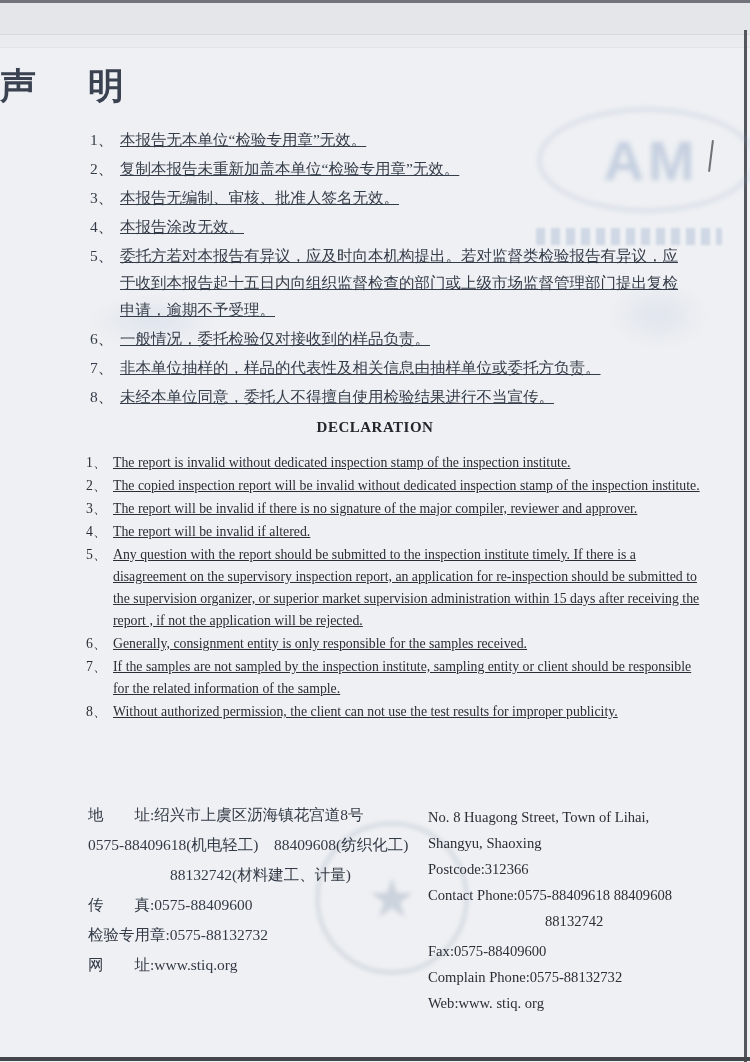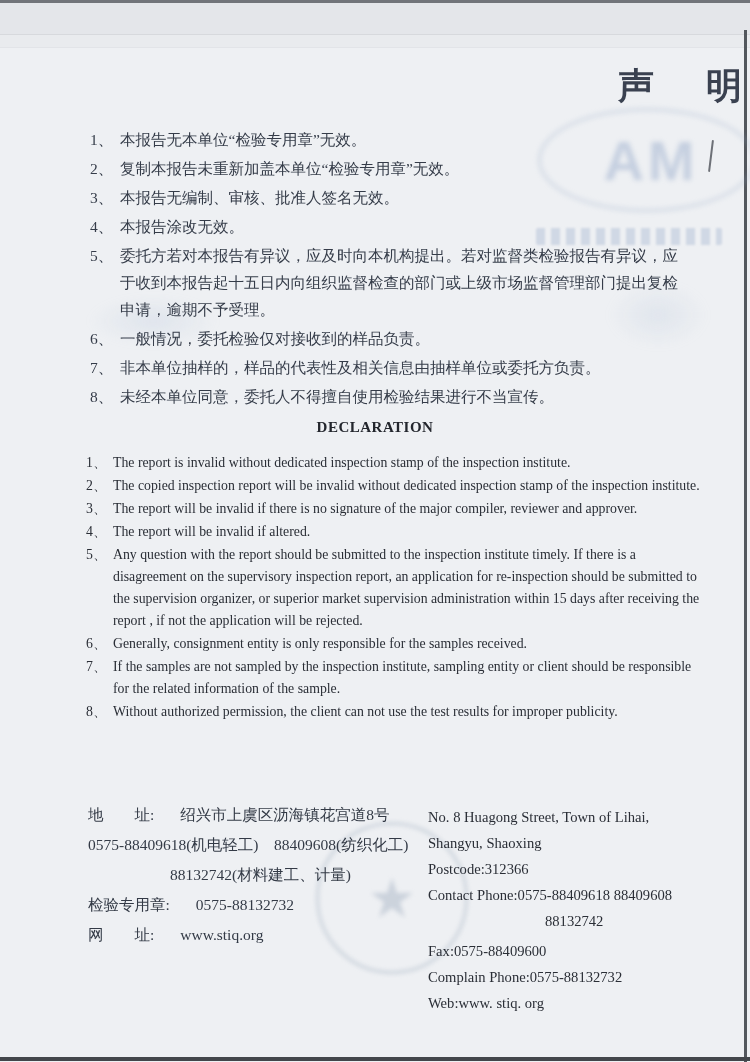--- a/index.html
+++ b/index.html
@@ -41,46 +41,46 @@
   .wm-stamp{
     left:316px;top:822px;width:146px;height:146px;border-radius:50%;
     border:3px solid rgba(158,172,190,.40);
     display:flex;align-items:center;justify-content:center;
     filter:blur(2px);
   }
   .wm-stamp .wm-star{font-size:54px;color:rgba(162,176,194,.45);}
 
   
   .title-cn{
-    position:absolute;left:0;top:62px;width:750px;text-align:right;
+    position:absolute;left:0;top:62px;width:750px;text-align:left;
     font-size:36px;font-weight:bold;color:#3a4150;letter-spacing:8px;
   }
   .title-en{
     position:absolute;left:0;top:419px;width:750px;text-align:center;
     font-size:15px;font-weight:bold;color:#23262d;letter-spacing:.5px;
   }
 
   
   .cn-list{position:absolute;left:90px;top:126px;width:598px;
     font-size:15.5px;line-height:27px;color:#353c49;}
   .item{display:flex;margin-bottom:2px;}
   .item .num{flex:none;width:30px;}
-  .item .txt{flex:1;}
+  .item .txt{flex:1;text-decoration:underline;}
 
   
   .en-list{position:absolute;left:86px;top:452px;width:614px;
     font-size:13.8px;line-height:22px;color:#2a2e36;margin:0;}
   .en-list .item{margin-bottom:1px;}
   .en-list .item .num{width:27px;}
 
   
   .contact-cn{position:absolute;left:88px;top:800px;width:336px;
     font-size:15.5px;line-height:30px;color:#333a46;}
   .contact-cn .row{display:flex;}
-  .contact-cn .lab{flex:none;margin-right:26px;white-space:pre;}
+  .contact-cn .lab{flex:none;margin-right:0;white-space:pre;}
   .contact-cn .indent{padding-left:82px;align-items:center;}
   .contact-en{position:absolute;left:428px;top:804px;width:304px;
     font-size:14.6px;line-height:26px;color:#2a2e36;}
   .contact-en .indent{padding-left:117px;}
   .contact-en .gap{height:4px;}
 </style>
 </head>
 <body>
 
 <div id="page">
@@ -179,20 +179,24 @@
   <div class="contact-cn">
     <div class="row">
       <span class="lab">地　　址:</span>
       <span>绍兴市上虞区沥海镇花宫道8号</span>
     </div>
     <div class="row">
       <span>0575-88409618(机电轻工)　88409608(纺织化工)</span>
     </div>
     <div class="row indent">
       <span>88132742(材料建工、计量)</span>
+    </div>
+    <div class="row">
+      <span class="lab">传　　真:</span>
+      <span>0575-88409600</span>
     </div>
     <div class="row">
       <span class="lab">检验专用章:</span>
       <span>0575-88132732</span>
     </div>
     <div class="row">
       <span class="lab">网　　址:</span>
       <span>www.stiq.org</span>
     </div>
   </div>

